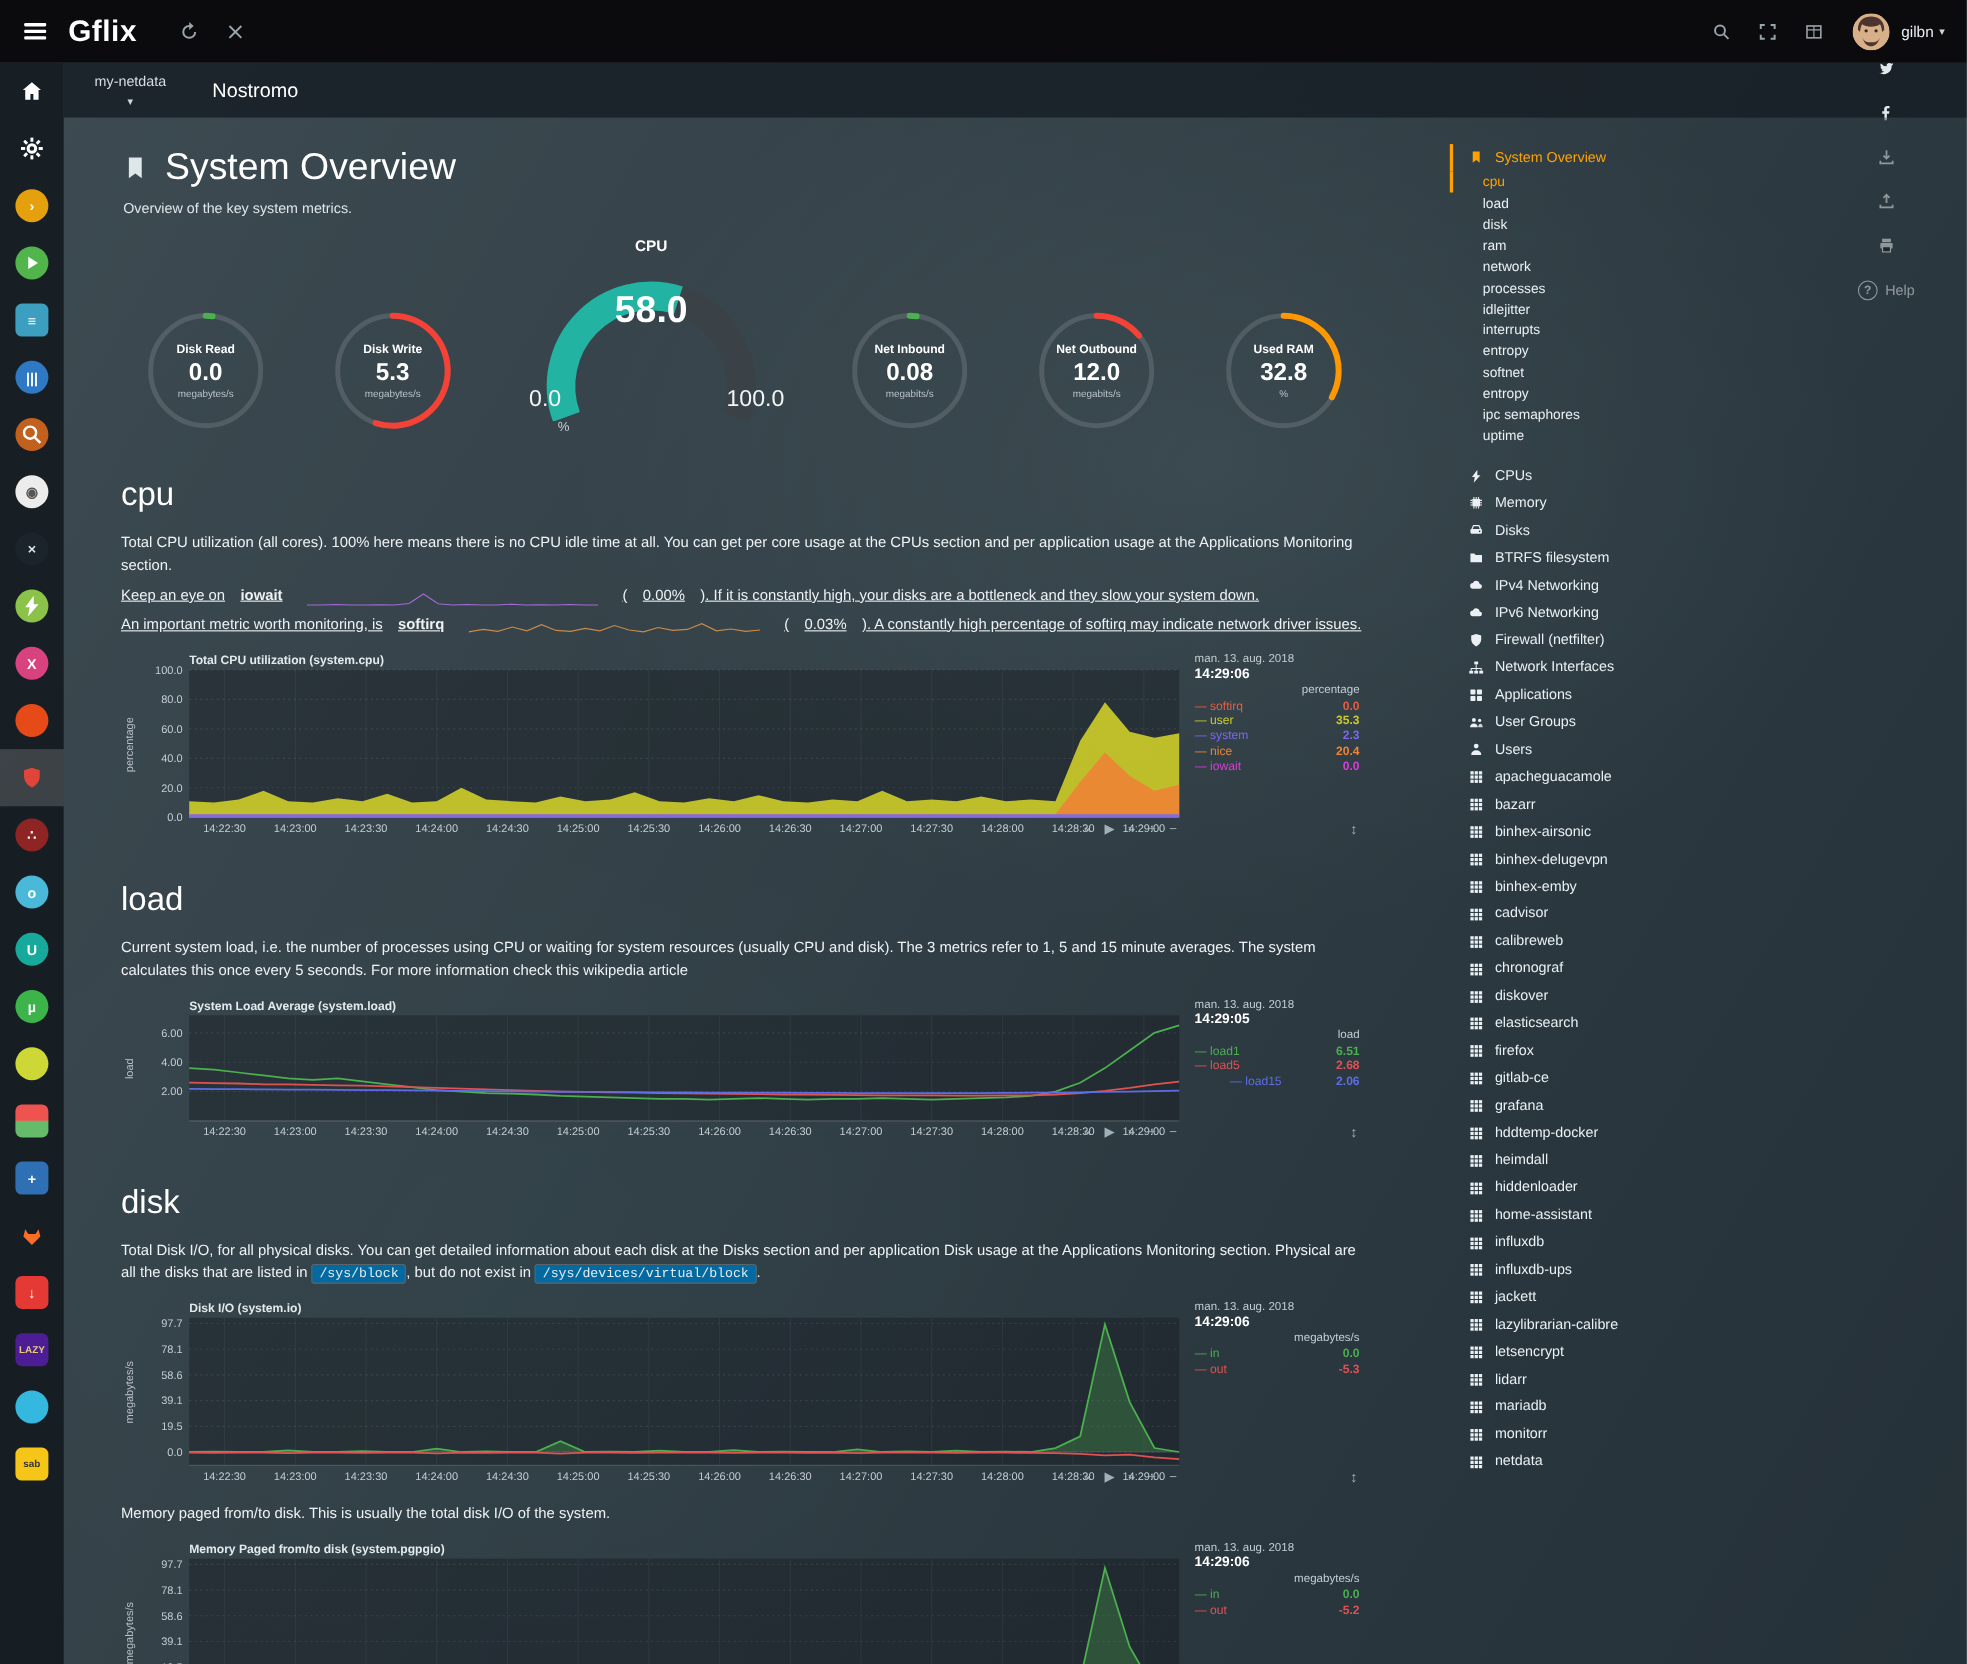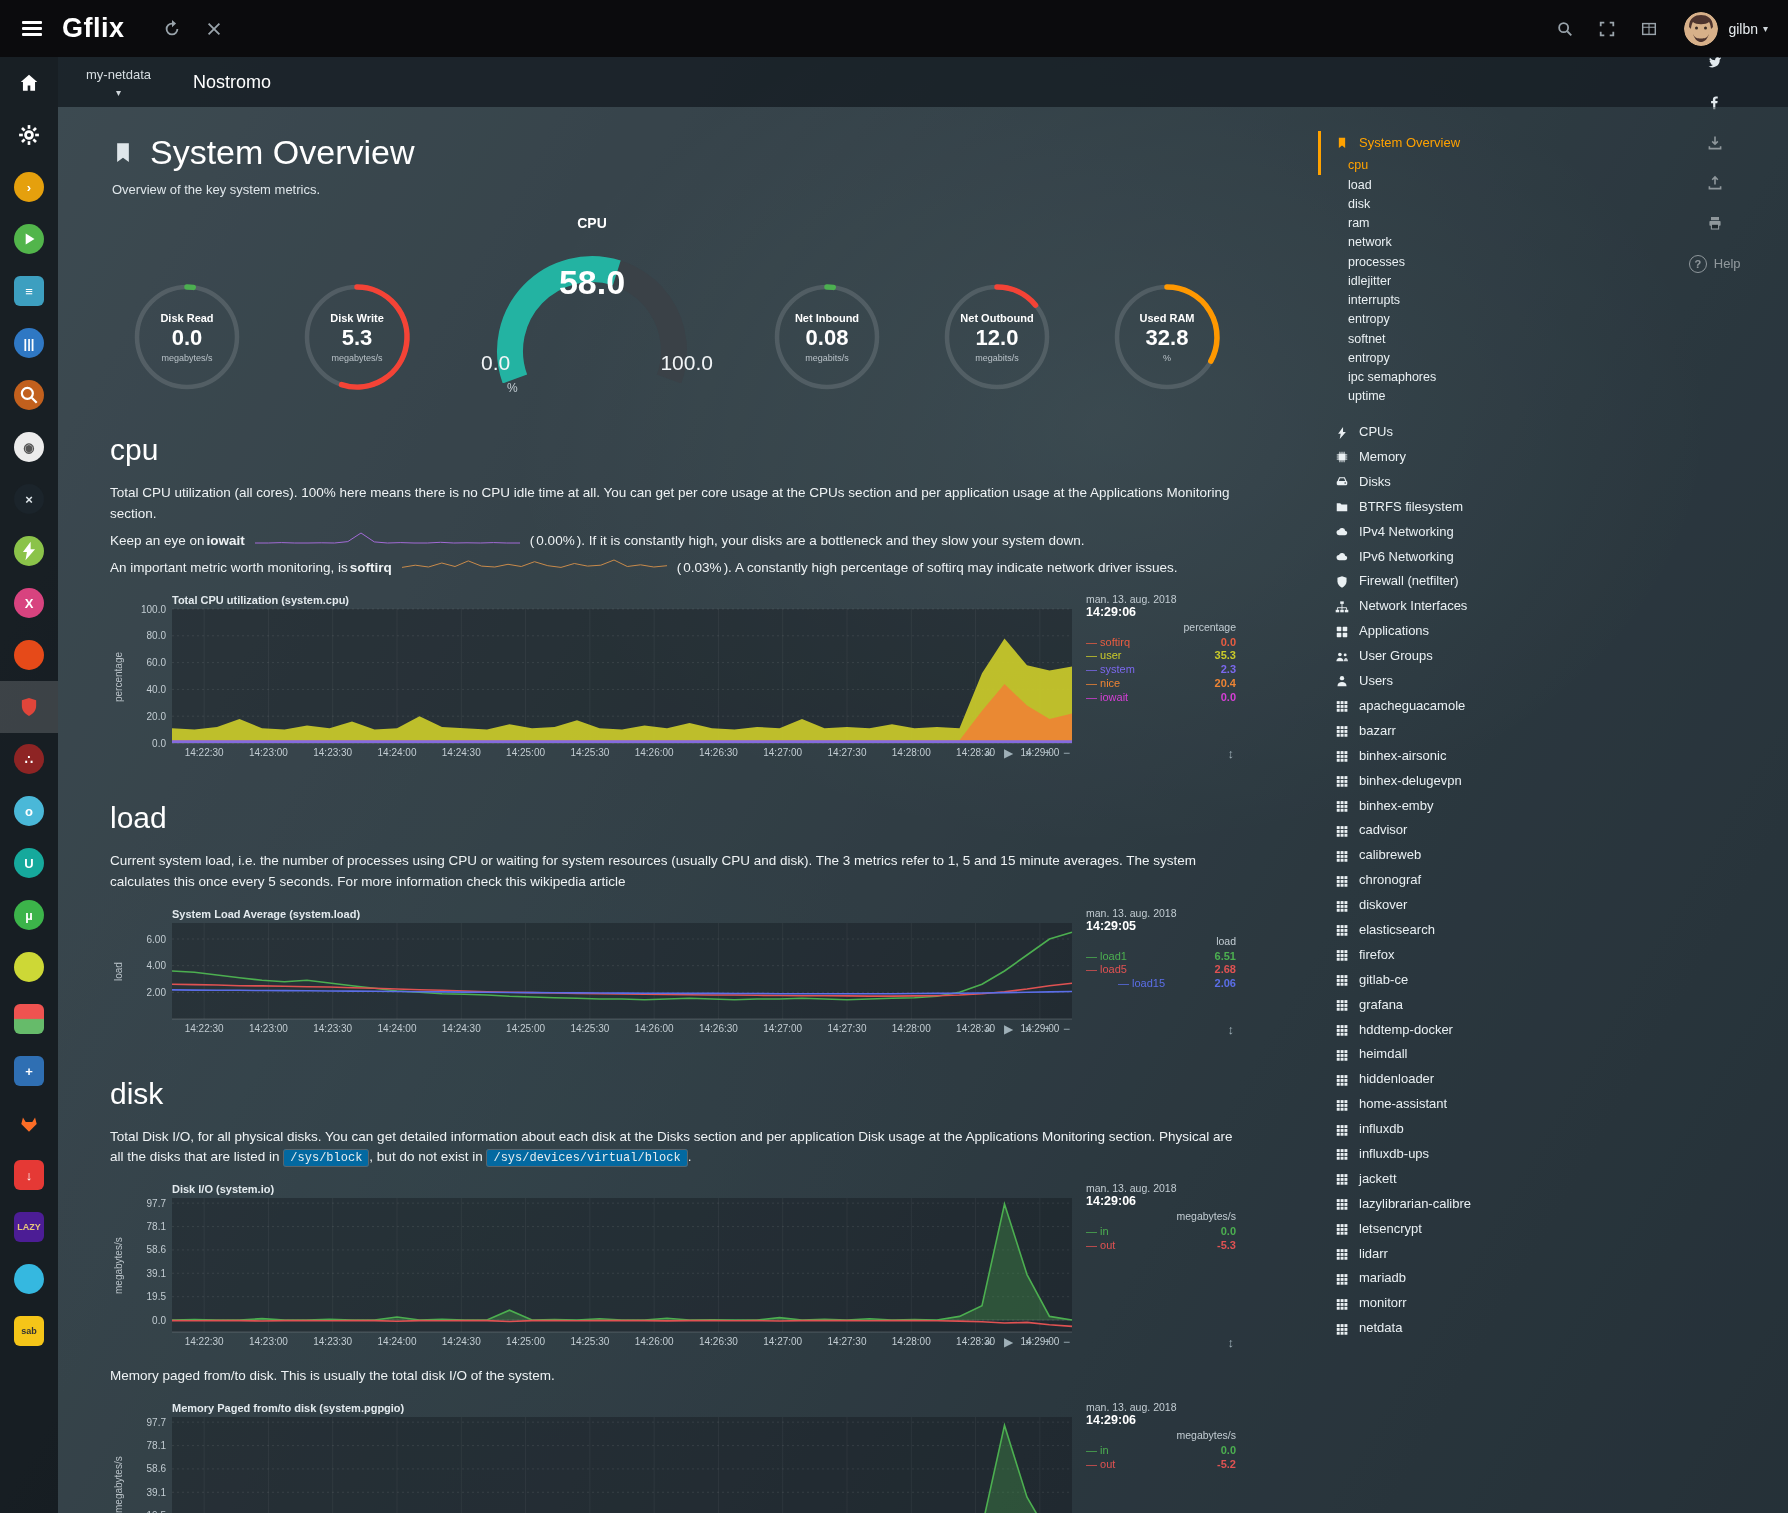--- a/index.html
+++ b/index.html
@@ -58,21 +58,21 @@
   .g-unit{font-size:9px;color:#b9c2c8;margin-top:4px;}
   .gauge-meter{position:relative;width:230px;height:178px;cursor:pointer;flex:none;margin:0 6px;}
   .g-title{text-align:center;font-size:14px;font-weight:bold;color:#fff;margin-bottom:2px;}
   .gm-value{position:absolute;top:48px;left:0;right:0;text-align:center;font-size:34px;font-weight:bold;color:#fff;}
   .gm-min{position:absolute;left:4px;bottom:18px;font-size:21px;color:#f2f5f7;}
   .gm-max{position:absolute;right:-6px;bottom:18px;font-size:21px;color:#f2f5f7;}
   .gm-unit{position:absolute;left:30px;bottom:-2px;font-size:12px;color:#c3cdd3;}
   
   .section h2{font-size:30px;font-weight:300;color:#fff;margin:40px 0 16px 0;}
   .section p{font-size:13.5px;line-height:1.55;color:#eef2f4;margin:6px 0;max-width:1130px;}
-  .inline-note{display:flex;align-items:flex-start;flex-wrap:wrap;gap:2px;}
+  .inline-note{display:flex;align-items:flex-end;flex-wrap:wrap;gap:14px;text-decoration:underline;}
   .spark{display:inline-block;margin:0 8px;vertical-align:middle;}
   .codechip{font-family:"Liberation Mono",monospace;font-size:12px;background:#0369a1;
     border:1px solid #5a646b;border-radius:3px;padding:1px 6px;color:#e6ecef;}
   
   .chart{margin:14px 0 6px 0;position:relative;}
   .chart-flex{display:flex;align-items:stretch;}
   .chart-ylabel{writing-mode:vertical-rl;transform:rotate(180deg);font-size:10px;color:#b9c2c8;
     width:16px;display:flex;align-items:center;justify-content:center;}
   .chart-svgwrap{position:relative;flex:none;}
   .chart-toolbar{position:absolute;bottom:1px;right:6px;display:flex;gap:12px;color:#9fb0b8;font-size:12px;}

